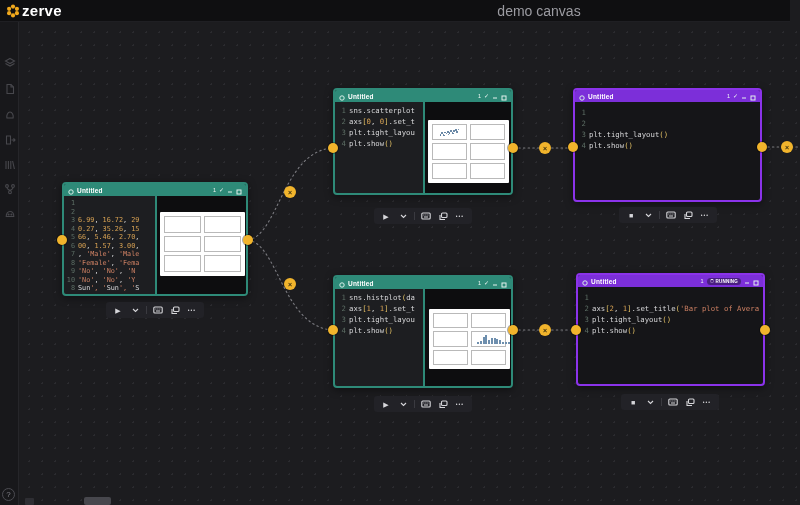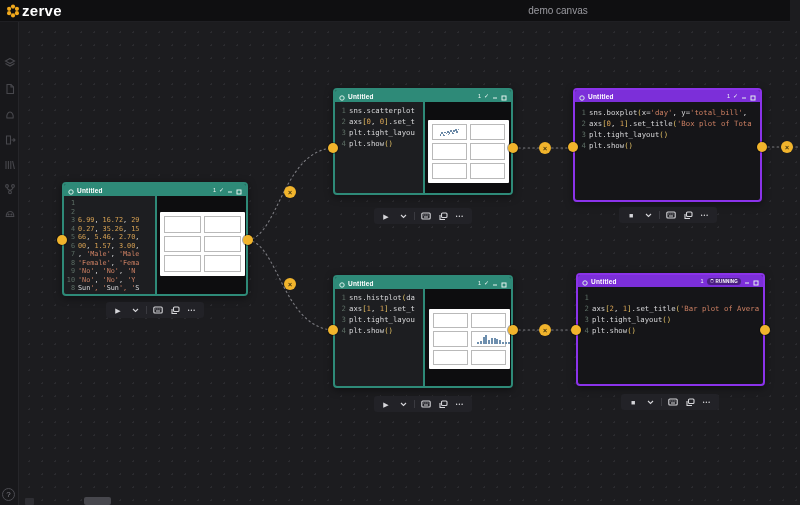--- a/index.html
+++ b/index.html
@@ -4,21 +4,21 @@
 <style>
   html,body{margin:0;padding:0;background:#1c1c1f;width:800px;height:505px;overflow:hidden;
     font-family:"Liberation Sans",sans-serif;position:relative}
   *{box-sizing:border-box}
 
   
   .topbar{position:absolute;left:0;top:0;width:790px;height:22px;background:#0f0f11;
     display:flex;align-items:center;z-index:30;border-bottom:1px solid #1f1f23}
   .logo{display:flex;align-items:center;gap:2px;padding-left:6px}
   .logo-text{color:#fff;font-weight:bold;font-size:15px;letter-spacing:.3px}
-  .canvas-title{position:absolute;left:558px;transform:translateX(-50%);color:#9b9ba1;font-size:10px}
+  .canvas-title{position:absolute;left:539px;transform:translateX(-50%);color:#9b9ba1;font-size:14px}
 
   
   .sidebar{position:absolute;left:0;top:22px;width:19px;height:483px;background:#18181b;
     border-right:1px solid #26262a;z-index:25}
   .side-ic{position:absolute;left:3px;width:13px;height:13px;display:flex;align-items:center;justify-content:center}
   .side-ic svg{stroke:#47474c;fill:none;stroke-width:1.1}
   .help-circle{position:absolute;left:2px;top:466px;width:13px;height:13px;border:1px solid #4c4c52;
     border-radius:50%;color:#85858c;font-size:8px;display:flex;align-items:center;justify-content:center}
   .bottom-chip{position:absolute;left:25px;top:498px;width:9px;height:7px;background:#2e2e33;border-radius:1px}
   .bottom-pill{position:absolute;left:84px;top:497px;width:27px;height:8px;background:#47474d;border-radius:2px}
@@ -332,22 +332,22 @@
       <span class="hwin"><svg width="6" height="6" viewBox="0 0 6 6">
             <path d="M1 3h4"></path>
           </svg></span>
       <span class="hwin"><svg width="6" height="6" viewBox="0 0 6 6">
             <rect x="1" y="1" width="4" height="4"></rect>
           </svg></span>
     </span>
   </div>
   <div class="bbody">
     <div class="codepane" style="padding-top:5px">
-        <div class="cl"><span class="ln">1</span><span class="ct">sns.boxplot<span class="tok-par">(</span>x=<span class="tok-str">'day'</span>, y=<span class="tok-str">'total_bill'</span>, </span></div>
-        <div class="cl"><span class="ln">2</span><span class="ct">axs<span class="tok-par">[</span><span class="tok-num">0</span>, <span class="tok-num">1</span><span class="tok-par">]</span>.set_title<span class="tok-par">(</span><span class="tok-str">'Box plot of Tota</span></span></div>
+        <div class="cl"><span class="ln">1</span></div>
+        <div class="cl"><span class="ln">2</span></div>
         <div class="cl"><span class="ln">3</span><span class="ct">plt.tight_layout<span class="tok-par">(</span><span class="tok-par">)</span></span></div>
         <div class="cl"><span class="ln">4</span><span class="ct">plt.show<span class="tok-par">(</span><span class="tok-par">)</span></span></div>
       </div>
   </div>
 </div>
 
 <div class="block purple big-code" style="left:576px;top:273px;width:189px;height:113px">
   <div class="bheader">
     <span class="btype"><svg width="6" height="6" viewBox="0 0 6 6">
           <circle cx="3" cy="3" r="2.2"></circle>

